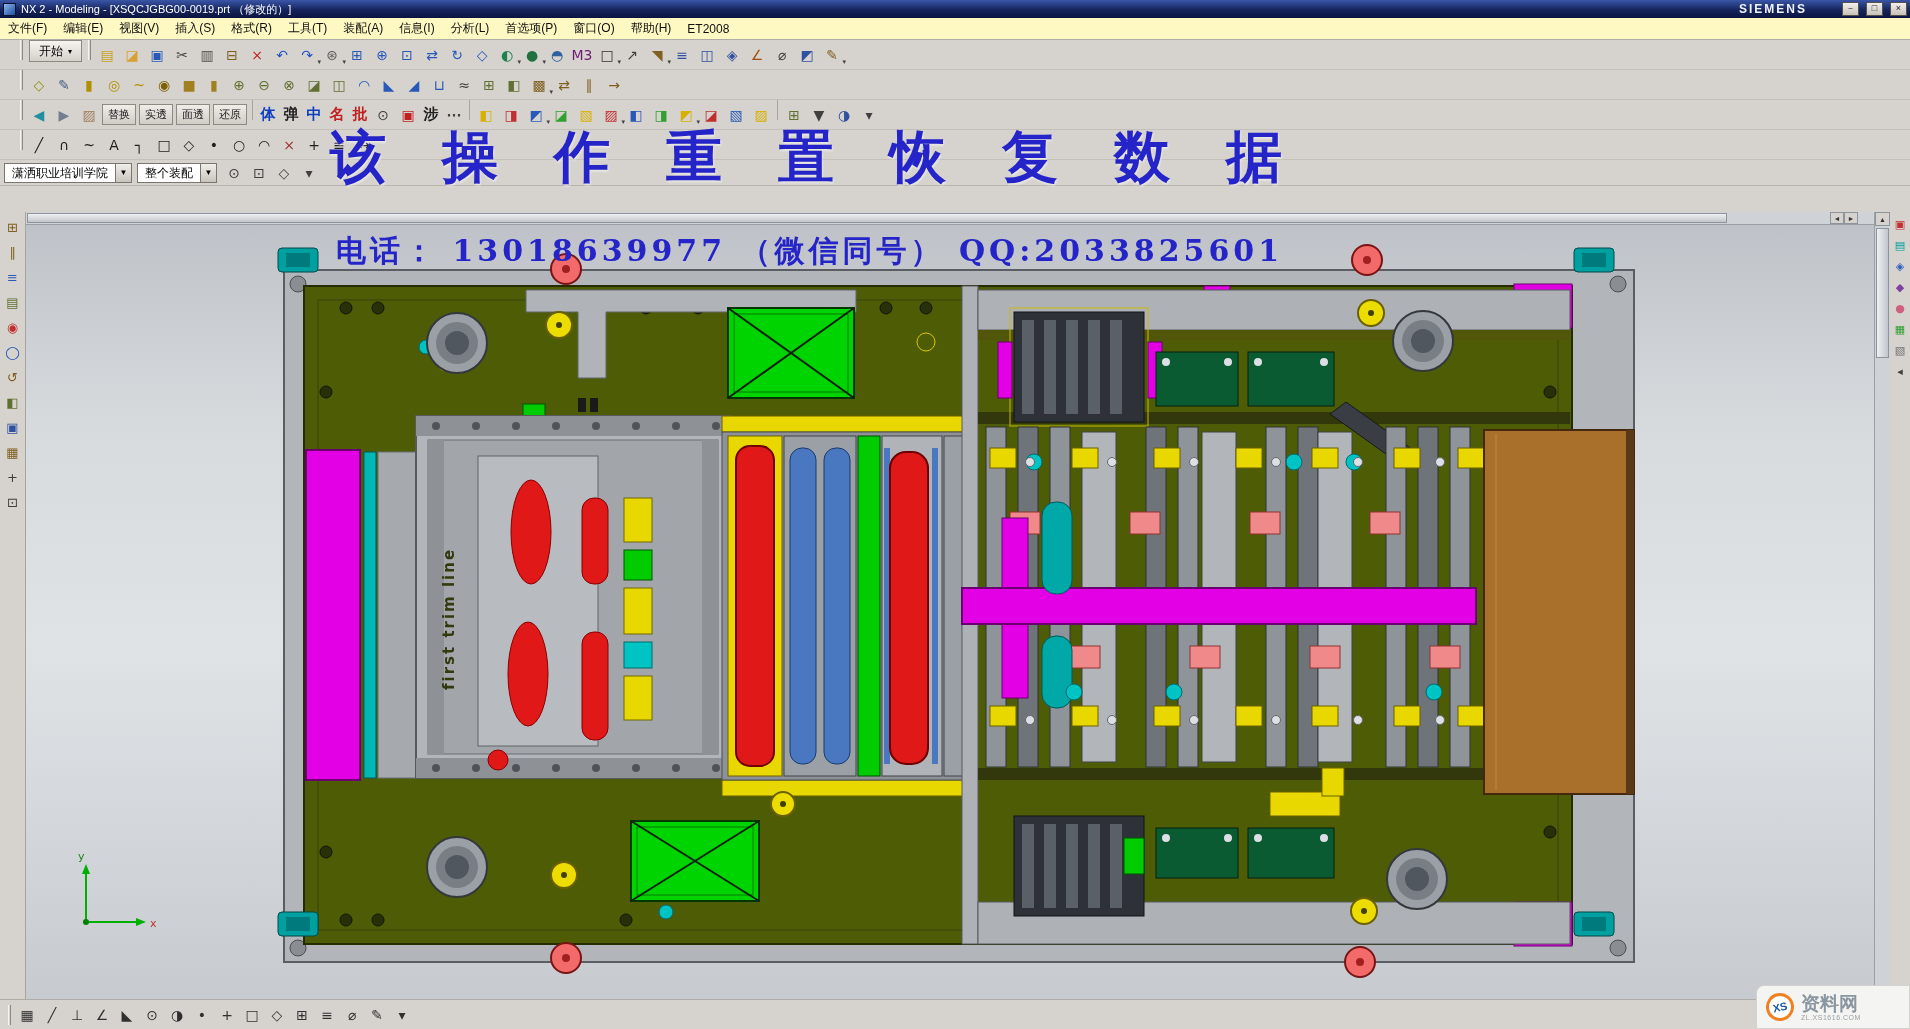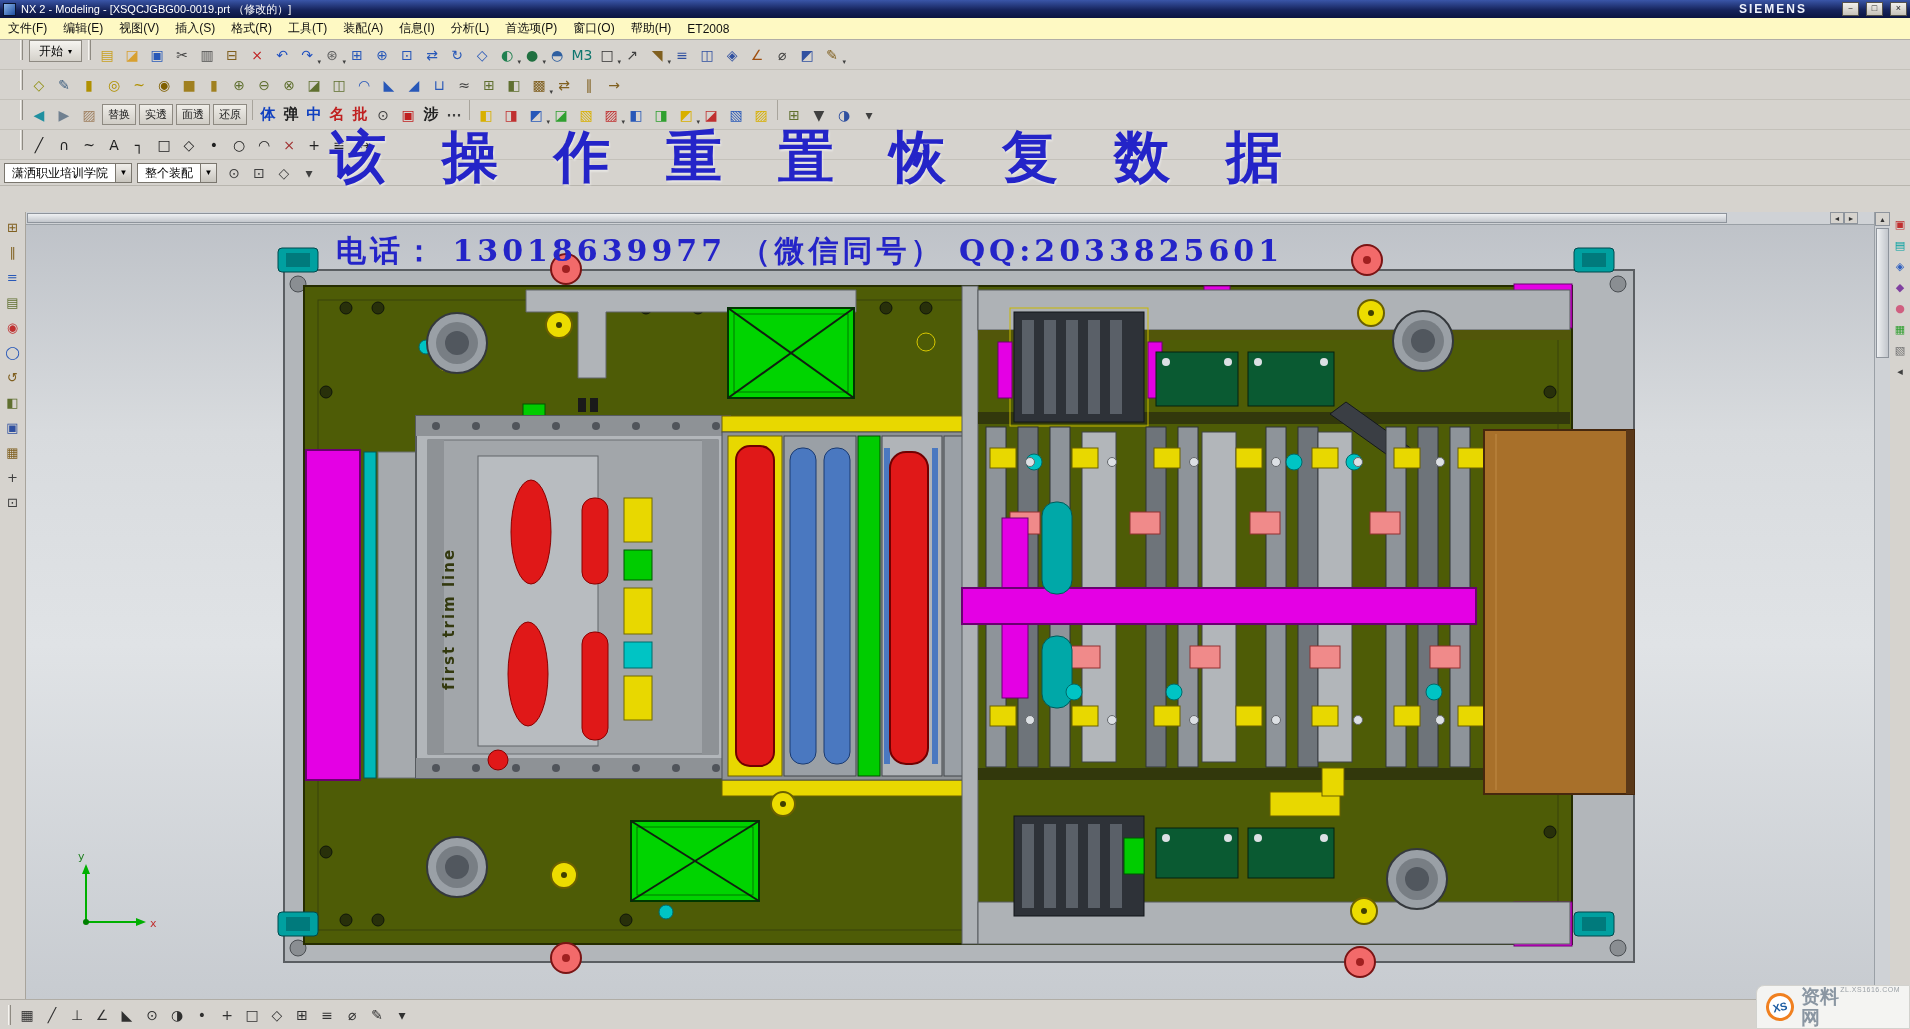--- a/index.html
+++ b/index.html
@@ -52,21 +52,21 @@
 .right-icons{width:20px;display:flex;flex-direction:column;align-items:center;padding-top:3px;gap:3px}
 .right-icons .ticon{width:18px;height:18px;font-size:11px}
 
 .bottom-bar{position:absolute;left:0;right:0;bottom:0;height:30px;background:#d6d3ce;border-top:1px solid #b0ada6;display:flex;align-items:center;padding:0 4px;z-index:30}
 
 .watermark1{position:absolute;left:330px;top:120px;font-size:56px;font-weight:bold;color:#2424c8;letter-spacing:56px;white-space:nowrap;font-family:"DejaVu Serif","Liberation Serif",serif;z-index:60;pointer-events:none;text-shadow:1px 2px 2px rgba(255,255,255,.45)}
 .watermark2{position:absolute;left:336px;top:231px;font-size:30px;font-weight:bold;color:#2424c8;letter-spacing:4px;white-space:nowrap;font-family:"DejaVu Serif","Liberation Serif",serif;z-index:60;pointer-events:none}
 
 .logo{position:absolute;right:0;bottom:0;width:154px;height:44px;background:#f4f4f2;border:1px solid #d2d2ce;border-radius:8px 0 0 0;display:flex;align-items:center;gap:7px;padding:3px 9px;z-index:70}
 .logo-badge{width:28px;height:28px;border-radius:50%;border:3px solid #f08020;color:#1a5aa0;font-weight:bold;font-size:11px;display:flex;align-items:center;justify-content:center;transform:rotate(-12deg);background:#fff;flex:0 0 auto}
-.logo-col{display:flex;flex-direction:row;line-height:1.1}
+.logo-col{display:flex;flex-direction:column;line-height:1.1}
 .logo-name{font-size:19px;font-weight:bold;color:#8a96a2;font-family:"DejaVu Serif","Liberation Serif",serif}
 .logo-url{font-size:7px;color:#9aa0a6;letter-spacing:.5px}
 svg text{font-family:"DejaVu Sans",sans-serif}
 </style>
 </head>
 <body>
 
 <div class="app">
 
   <div class="titlebar">
@@ -117,21 +117,21 @@
         <span class="ticon" data-caret="1" style="color: rgb(96, 96, 96);">⊛</span>
         <span class="ticon" style="color: rgb(40, 88, 184);">⊞</span>
         <span class="ticon" style="color: rgb(40, 88, 184);">⊕</span>
         <span class="ticon" style="color: rgb(40, 88, 184);">⊡</span>
         <span class="ticon" style="color: rgb(40, 88, 184);">⇄</span>
         <span class="ticon" style="color: rgb(40, 88, 184);">↻</span>
         <span class="ticon" style="color: rgb(40, 88, 184);">◇</span>
         <span class="ticon" data-caret="1" style="color: rgb(32, 128, 80);">◐</span>
         <span class="ticon" data-caret="1" style="color: rgb(32, 112, 64);">●</span>
         <span class="ticon" style="color: rgb(48, 96, 160);">◓</span>
-        <span class="ticon" style="color: #0f766e;">M3</span>
+        <span class="ticon" style="color: #701a75;">M3</span>
         <span class="ticon" data-caret="1" style="color: rgb(48, 48, 48);">□</span>
         <span class="ticon" style="color: rgb(64, 64, 64);">↗</span>
         <span class="ticon" data-caret="1" style="color: rgb(128, 96, 32);">◥</span>
         <span class="ticon" style="color: rgb(48, 80, 160);">≡</span>
         <span class="ticon" style="color: rgb(48, 80, 160);">◫</span>
         <span class="ticon" style="color: rgb(48, 80, 160);">◈</span>
         <span class="ticon" style="color: rgb(160, 80, 16);">∠</span>
         <span class="ticon" style="color: rgb(64, 64, 64);">⌀</span>
         <span class="ticon" style="color: rgb(48, 80, 160);">◩</span>
         <span class="ticon" data-caret="1" style="color: rgb(128, 96, 32);">✎</span>

